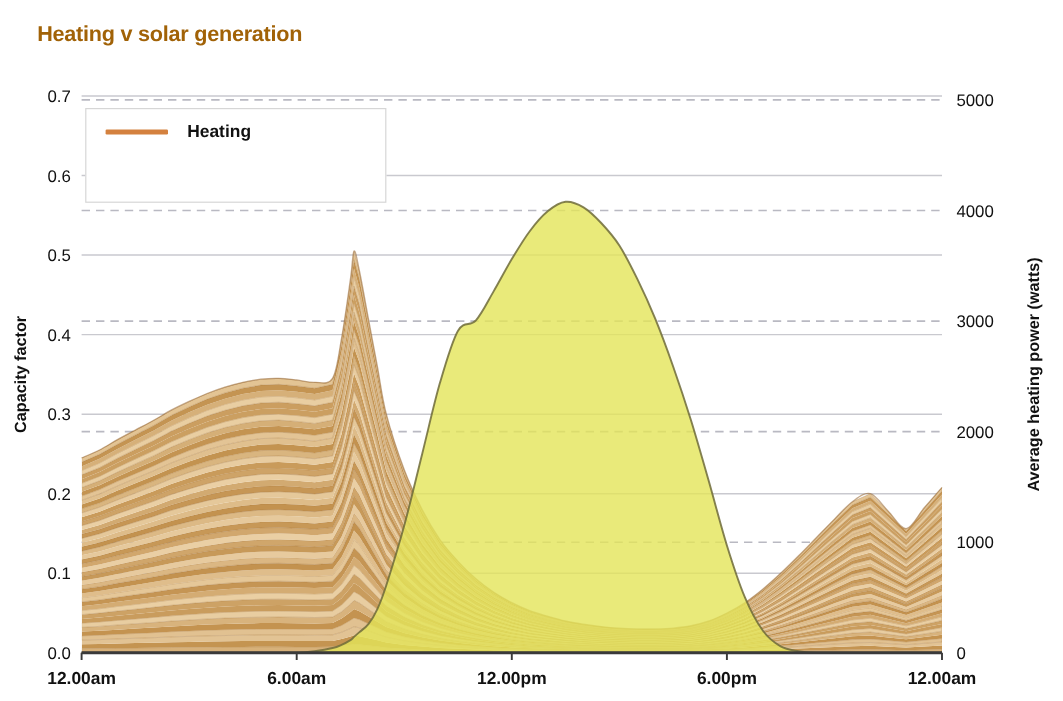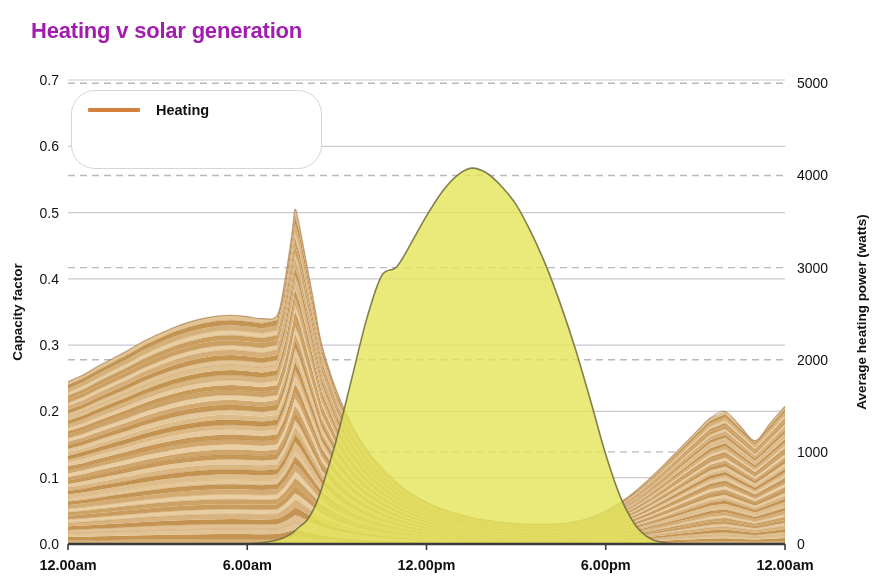--- a/index.html
+++ b/index.html
@@ -1,18 +1,18 @@
 <!DOCTYPE html>
 <html><head>
 <meta charset="utf-8">
 <style>
   html,body{margin:0;padding:0;background:#ffffff;}
   body{width:886px;height:584px;font-family:"Liberation Sans",sans-serif;color:#111;overflow:hidden;}
   #root{position:relative;width:886px;height:584px;}
-  .title{position:absolute;left:31px;top:18px;font-size:22px;font-weight:bold;color:#a21caf;letter-spacing:-0.2px;}
+  .title{position:absolute;left:31px;top:18px;font-size:18px;font-weight:bold;color:#a16207;letter-spacing:-0.2px;}
   svg.chart{position:absolute;left:0;top:0;width:886px;height:584px;}
   .axis-label{font-size:13.5px;font-weight:bold;fill:#111;font-family:"Liberation Sans",sans-serif;}
   .tick-text{font-size:14px;fill:#111;font-family:"Liberation Sans",sans-serif;}
   .xtick-text{font-size:14.5px;font-weight:bold;fill:#111;font-family:"Liberation Sans",sans-serif;}
   .legend-box{position:absolute;border:1px solid #d6d6d6;background:#ffffff;}
   .legend-row{display:flex;align-items:center;height:38px;padding-left:16px;}
   .legend-swatch{width:52px;height:4px;border-radius:1px;margin-right:16px;}
   .legend-label{font-size:14.5px;font-weight:bold;color:#111;}
 </style>
 </head>
@@ -114,20 +114,20 @@
       <line x1="426.5" x2="426.5" y1="544" y2="550" stroke="#3a3a3a" stroke-width="1.6"></line>
       <text x="426.5" y="570" text-anchor="middle" class="xtick-text">12.00pm</text>
       <line x1="605.75" x2="605.75" y1="544" y2="550" stroke="#3a3a3a" stroke-width="1.6"></line>
       <text x="605.75" y="570" text-anchor="middle" class="xtick-text">6.00pm</text>
       <line x1="785" x2="785" y1="544" y2="550" stroke="#3a3a3a" stroke-width="1.6"></line>
       <text x="785" y="570" text-anchor="middle" class="xtick-text">12.00am</text>
       <text x="22" y="312" text-anchor="middle" class="axis-label" transform="rotate(-90 22 312)">Capacity factor</text>
       <text x="866" y="312" text-anchor="middle" class="axis-label" transform="rotate(-90 866 312)">Average heating power (watts)</text>
     </svg>
 
-  <div class="legend-box" id="legendbox" style="left: 71px; top: 90px; width: 249px; height: 77px; border-radius: 24px;">
+  <div class="legend-box" id="legendbox" style="left: 71px; top: 90px; width: 249px; height: 77px;">
     <div class="legend-row">
       <span class="legend-swatch" id="sw0" style="background: rgb(212, 129, 63);"></span>
       <span class="legend-label">Heating</span>
     </div>
   </div>
 
 </div>
 
 </body></html>

